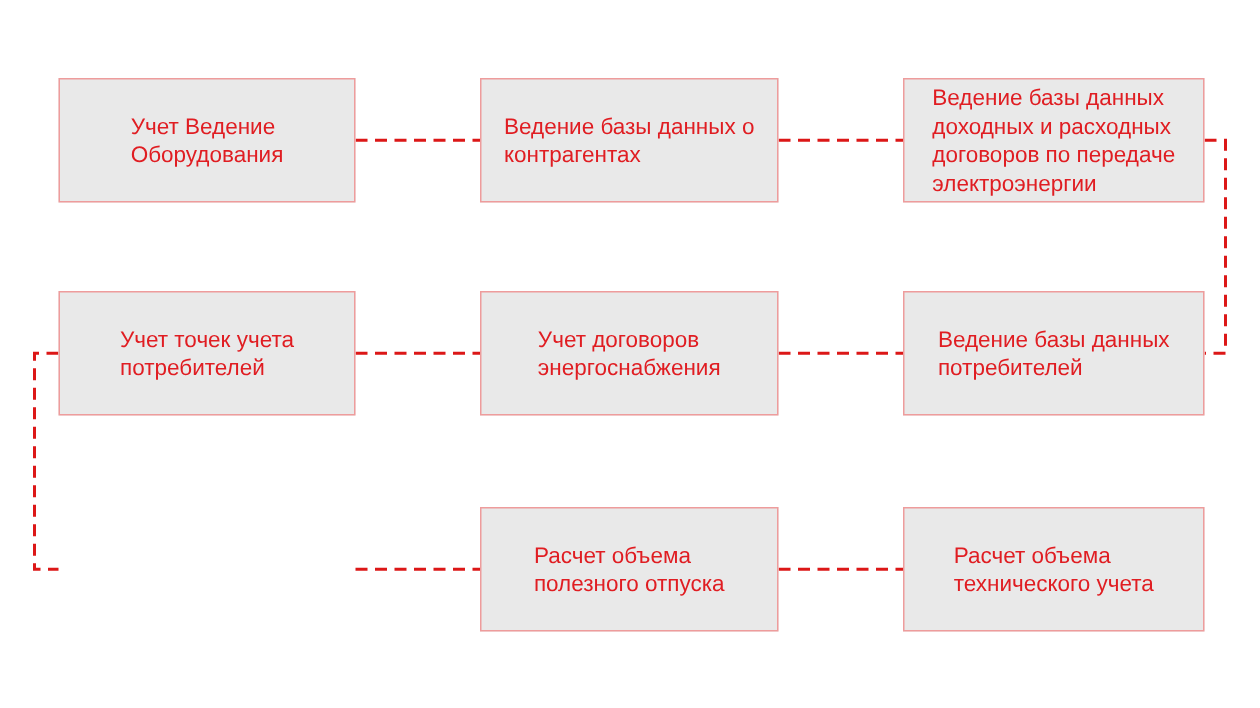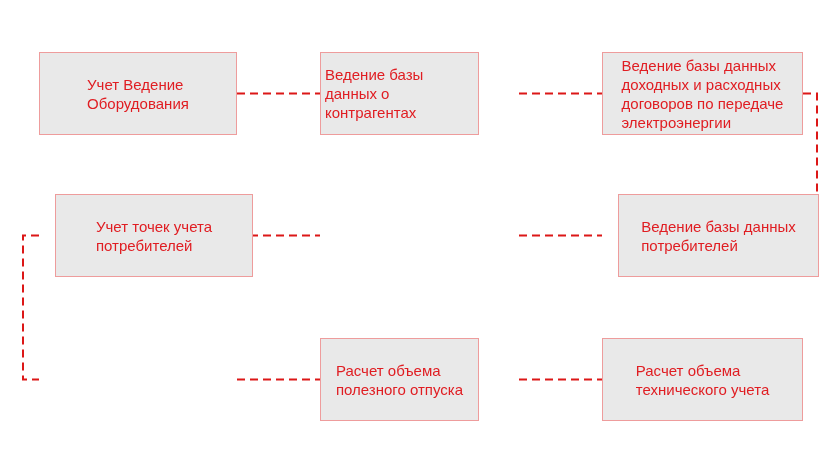--- a/index.html
+++ b/index.html
@@ -30,24 +30,24 @@
     color: #e01d22;
     font-size: 15px;
     line-height: 19px;
     display: flex;
     align-items: center;
     justify-content: center;
     white-space: pre-line;
     padding: 1px 4px;
   }
   .r0 { top: 52px; }
-  .r1 { top: 194px; margin-left: 16px; }
+  .r1 { top: 194px; }
   .r2 { top: 338px; }
   .c0 { left: 39px;  width: 198px; }
-  .c1 { left: 320px; width: 159px; }
+  .c1 { left: 320px; width: 199px; }
   .c2 { left: 602px; width: 201px; }
 </style>
 </head>
 <body>
 
 <div class="canvas">
 
   <svg class="connectors" width="840" height="472" viewBox="0 0 840 472" fill="none" stroke="#dc1717" stroke-width="2" stroke-dasharray="8 5">
     <polyline points="237,93.5 320,93.5"></polyline>
     <polyline points="519,93.5 602,93.5"></polyline>
@@ -66,20 +66,22 @@
 контрагентах</div>
 
   <div class="node r0 c2">Ведение базы данных
 доходных и расходных
 договоров по передаче
 электроэнергии</div>
 
   <div class="node r1 c0">Учет точек учета
 потребителей</div>
 
+  <div class="node r1 c1">Учет договоров
+энергоснабжения</div>
 
   <div class="node r1 c2">Ведение базы данных
 потребителей</div>
 
 
   <div class="node r2 c1">Расчет объема
 полезного отпуска</div>
 
   <div class="node r2 c2">Расчет объема
 технического учета</div>

